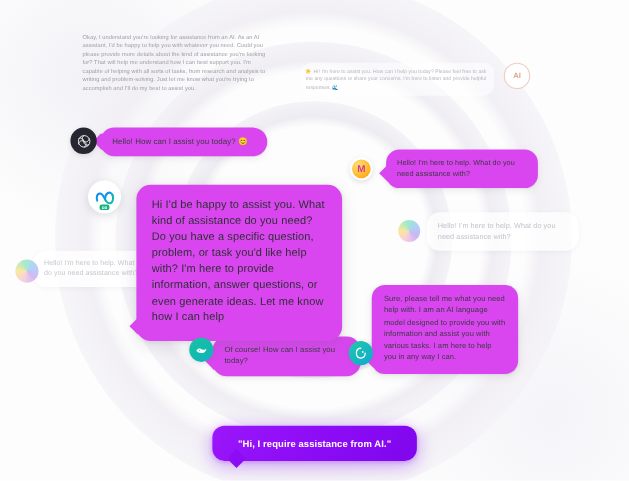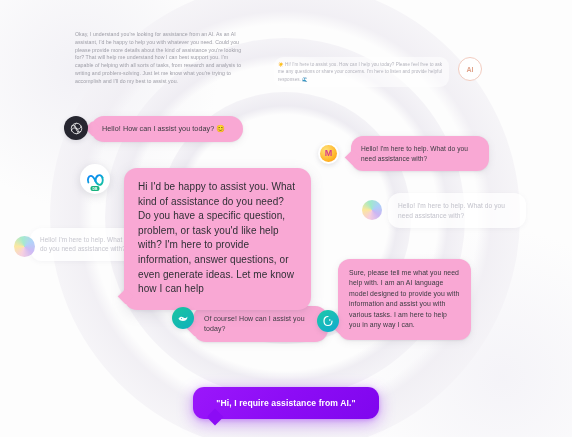--- a/index.html
+++ b/index.html
@@ -55,21 +55,21 @@
     right: -80px; bottom: -90px;
     width: 300px; height: 300px;
     border-radius: 50%;
     background: radial-gradient(circle, rgba(236,234,243,0.5) 0%, rgba(255,255,255,0) 70%);
     pointer-events: none;
   }
 
   
   .bubble {
     position: absolute;
-    background: #f9a8d4;
+    background: #d946ef;
     border-radius: 14px;
     box-shadow: 0 2px 7px rgba(120,118,135,0.13), 0 0.5px 1.5px rgba(120,118,135,0.10);
     color: #3a3a40;
     box-sizing: border-box;
     line-height: 1.42;
     letter-spacing: 0.01em;
   }
   .bubble.tail-left::after {
     content: "";
     position: absolute;

